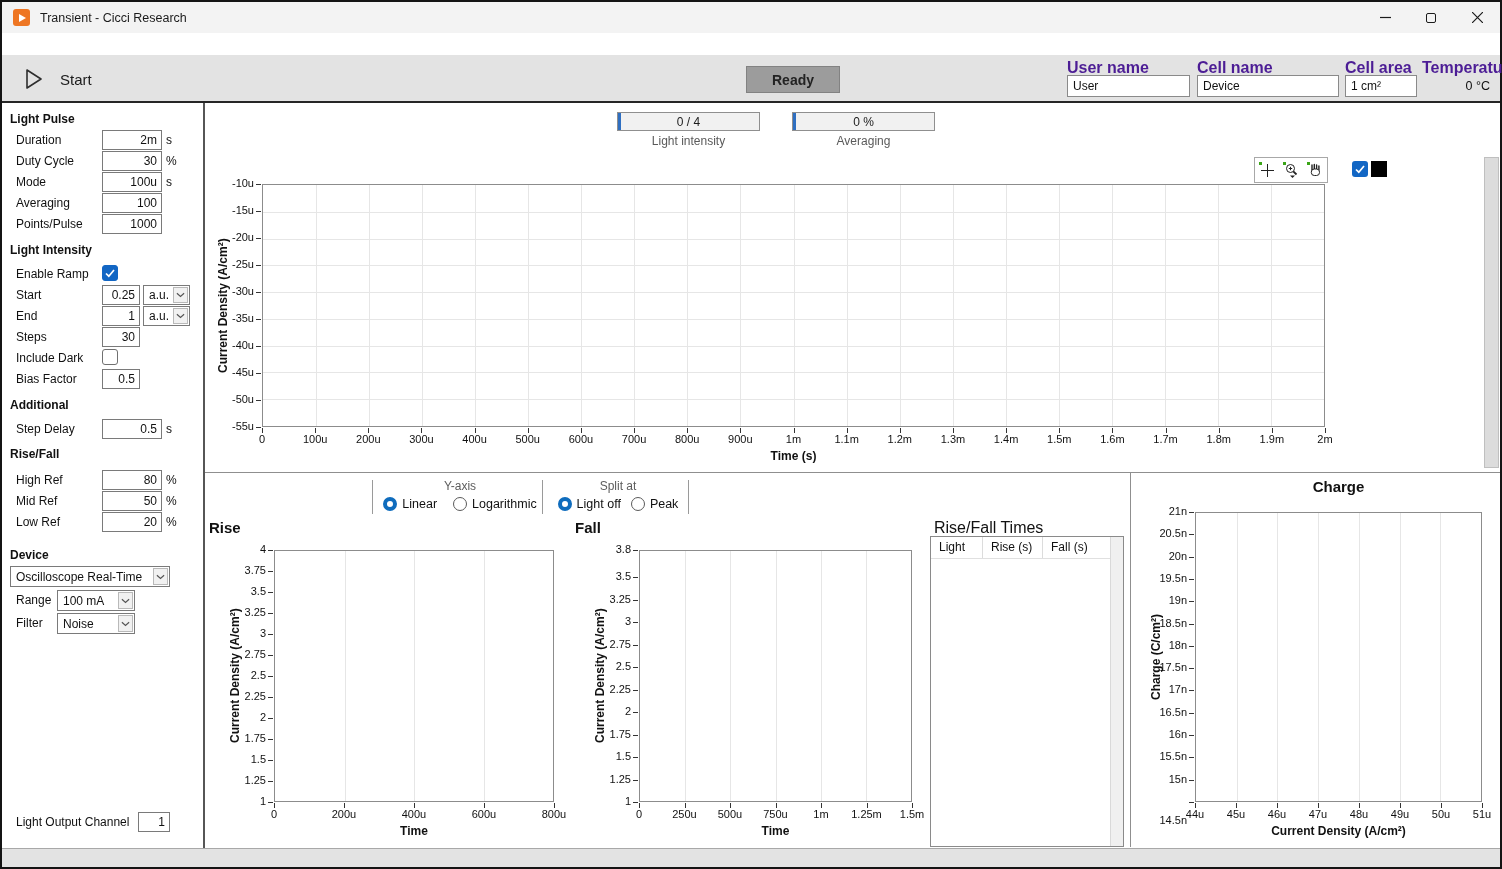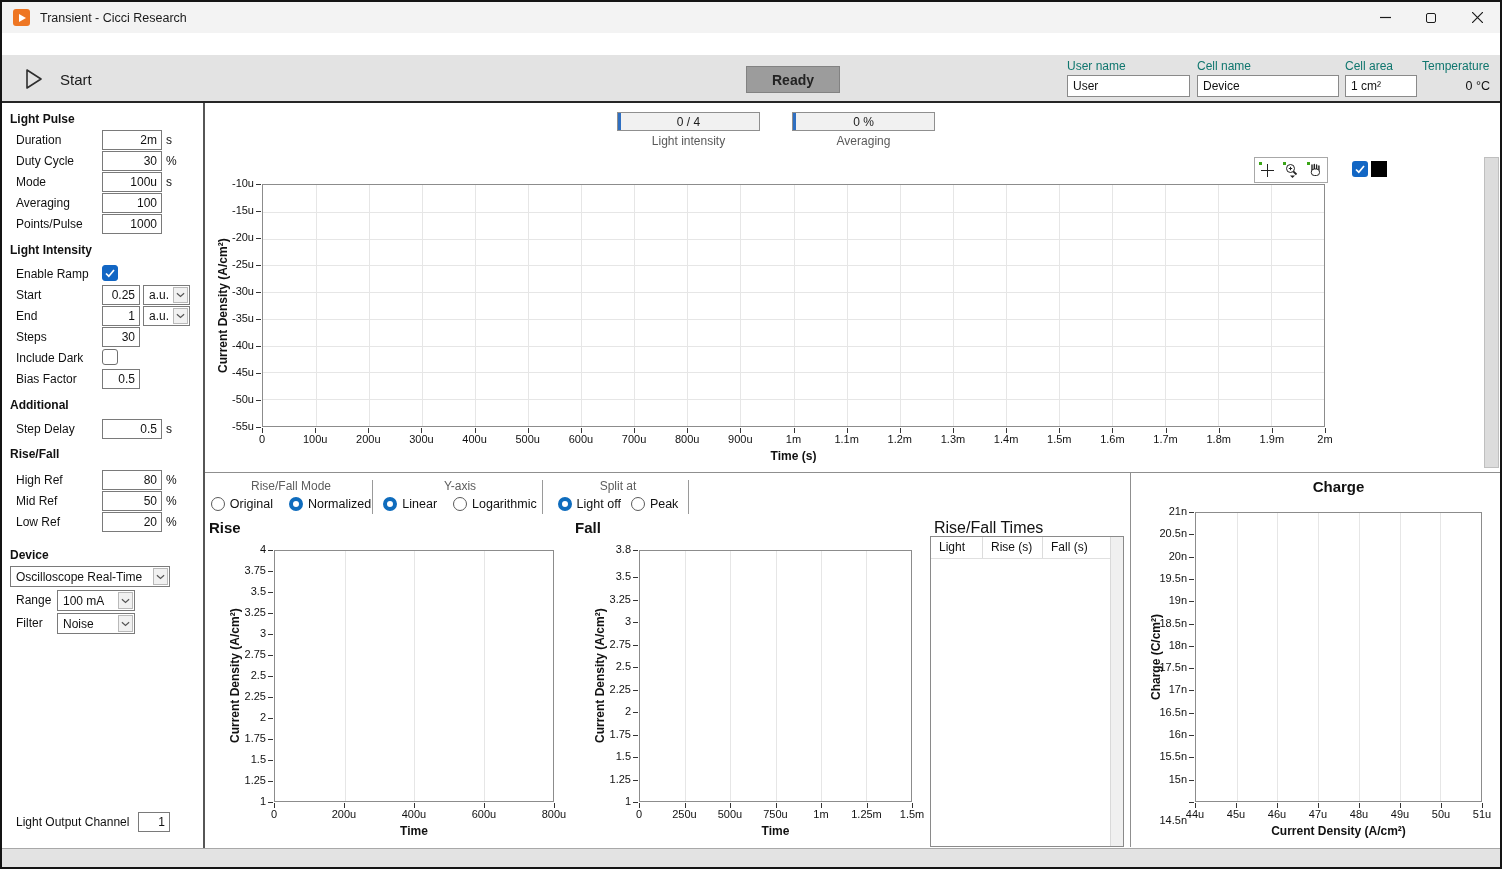--- a/index.html
+++ b/index.html
@@ -18,21 +18,21 @@
   
   .menubar { position:absolute; left:0; right:0; top:31px; height:22px; background:#f0f0f0; display:flex; align-items:center; border-bottom:1px solid #a3a3a3; }
   .menu-item { padding:0 11px; font-size:12.5px; color:#1b1b1b; }
   .menu-item.disabled { color:#a9a9a9; }
 
   
   .toolbar { position:absolute; left:0; right:0; top:53px; height:48px; background:#e3e3e3; border-bottom:2px solid #262626; }
   .start-btn { position:absolute; left:16px; top:8px; height:32px; display:flex; align-items:center; gap:12px; cursor:pointer; }
   .start-label { font-size:15px; color:#1b1b1b; }
   .ready-btn { position:absolute; left:744px; top:11px; width:94px; height:27px; background:#9c9c9c; border:1px solid #828282; display:flex; align-items:center; justify-content:center; font-weight:bold; font-size:14px; color:#222; }
-  .tb-label { position:absolute; top:4px; font-weight:normal; font-size:12px; color:#0f766e; }
+  .tb-label { position:absolute; top:4px; font-weight:bold; font-size:16px; color:#4c1d95; }
   .tb-input { position:absolute; top:20px; height:22px; border:1px solid #8a8a8a; padding-left:5px; font-size:12px; font-family:inherit; background:#fff; color:#111; }
   .temp-value { position:absolute; top:24px; left:1418px; width:70px; text-align:right; font-size:12.5px; color:#111; }
 
   
   .sidebar { position:absolute; left:0; top:101px; width:203px; bottom:19px; background:#fff; border-right:2px solid #565656; }
   .stitle { position:absolute; left:8px; font-weight:bold; font-size:12px; color:#111; }
   .srow { position:absolute; left:0; width:200px; height:20px; }
   .slabel { position:absolute; left:14px; top:3px; font-size:12px; color:#111; white-space:nowrap; }
   .sinput { position:absolute; top:0; height:20px; border:1px solid #7a7a7a; background:#fff; font-size:12px; font-family:inherit; text-align:right; padding-right:4px; color:#111; }
   .w60 { left:100px; width:60px; }
@@ -429,33 +429,20 @@
       <div class="xtick-mark" style="left: 1013.7px; top: 325px;"></div>
       <div class="xtick-label" style="left: 1036.85px; top: 330px; width: 60px;">1.9m</div>
       <div class="xtick-mark" style="left: 1066.85px; top: 325px;"></div>
       <div class="xtick-label" style="left: 1090px; top: 330px; width: 60px;">2m</div>
       <div class="xtick-mark" style="left: 1120px; top: 325px;"></div>
     </div>
 
   <div class="hline" style="left:203px;right:0;top:470px"></div>
   <div class="vline" style="left:1128px;top:470px;height:375px"></div>
 
-  <div class="mode-group" style="left:205px;width:168px">
-    <div class="mode-title">Rise/Fall Mode</div>
-    <div class="mode-opts">
-      <label class="mode-opt">
-        <span class="radio"></span>
-        <span>Original</span>
-      </label>
-      <label class="mode-opt">
-        <span class="radio on"></span>
-        <span>Normalized</span>
-      </label>
-    </div>
-  </div>
   <div class="vdiv" style="left:370px"></div>
   <div class="mode-group" style="left:378px;width:160px">
     <div class="mode-title">Y-axis</div>
     <div class="mode-opts">
       <label class="mode-opt">
         <span class="radio on"></span>
         <span>Linear</span>
       </label>
       <label class="mode-opt">
         <span class="radio"></span>

